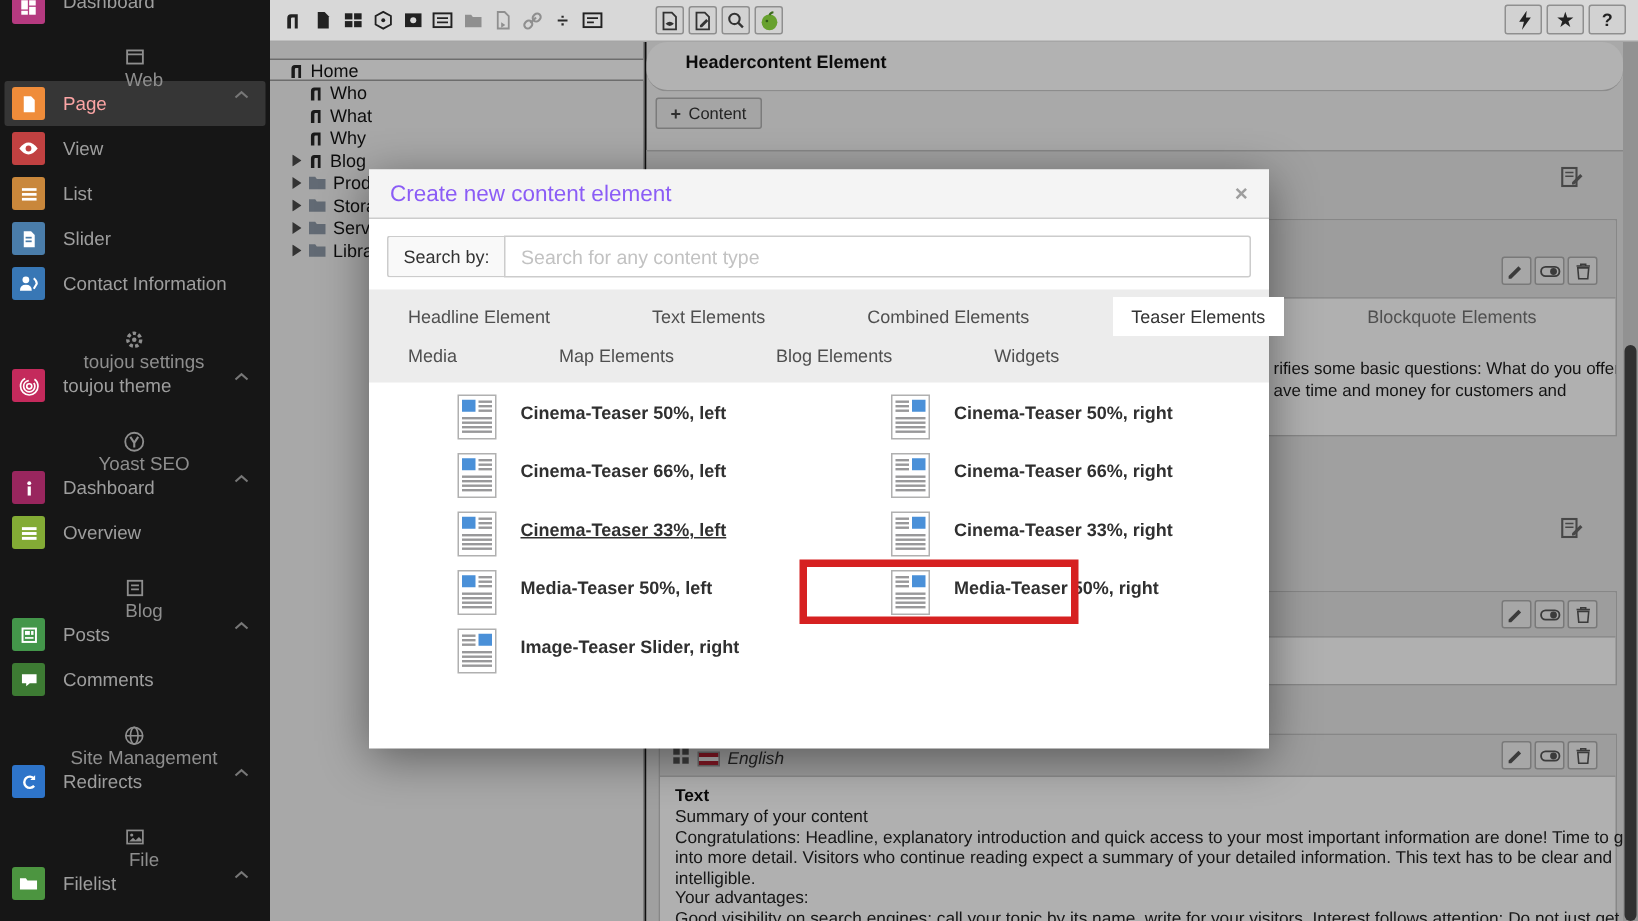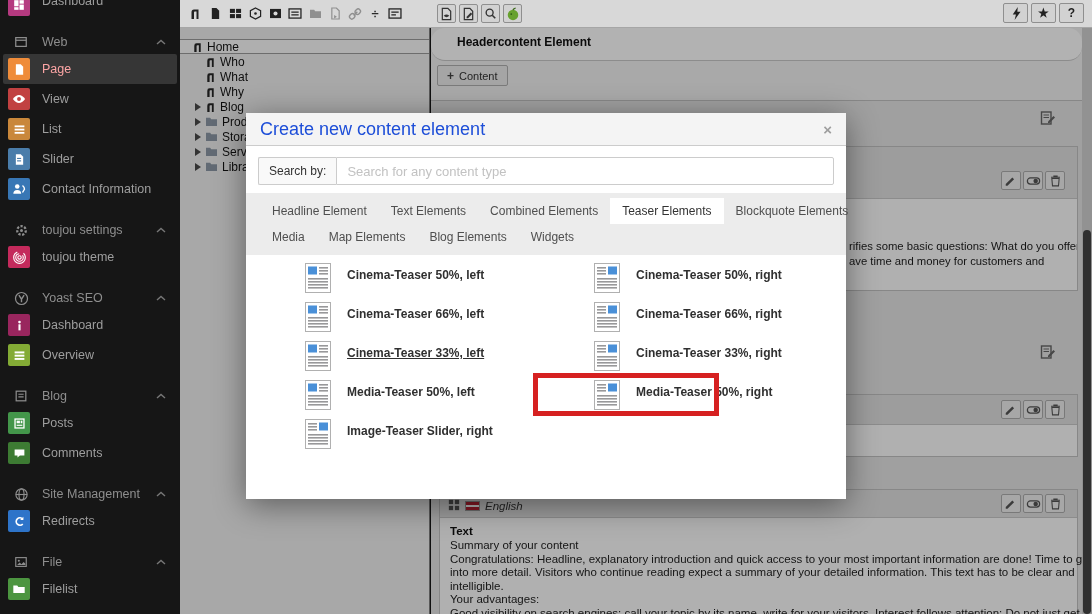--- a/index.html
+++ b/index.html
@@ -6,21 +6,21 @@
   body { font-family: "Liberation Sans", sans-serif; background:#000; }
   .screen { position:relative; width:1092px; height:614px; overflow:hidden; background:#171717; }
 
   
   .sidebar { position:absolute; left:0; top:0; width:180px; height:614px; background:#161616; z-index:10; overflow:hidden; }
   .mrow { display:flex; align-items:center; height:30px; padding-left:8px; cursor:pointer; }
   .mrow.first { height:22px; align-items:flex-start; margin-top:-6px; }
   .mrow.active { background:#363636; border-radius:2px; margin:0 3px; padding-left:5px; }
   .tile { width:22px; height:22px; border-radius:2px; display:flex; align-items:center; justify-content:center; flex:none; }
   .mlabel { margin-left:12px; font-size:12.5px; color:#9e9e9e; white-space:nowrap; }
-  .sec { display:flex; align-items:center; height:24px; margin-top:14px; padding:0 14px 0 13px; cursor:pointer; }
+  .sec { display:flex; align-items:center; height:24px; margin-top:14px; padding:0 14px 0 13px; cursor:pointer;flex-direction:column; }
   .sic { width:16px; height:16px; display:flex; align-items:center; justify-content:center; flex:none; }
   .slabel { margin-left:13px; font-size:12.5px; color:#8e8e8e; white-space:nowrap; }
   .chev { margin-left:auto; display:flex; }
 
   
   .topstrip { position:absolute; left:180px; top:0; right:0; height:28px; background:#d8d8d8; border-bottom:1px solid #a6a6a6; z-index:10; display:flex; align-items:center; padding-left:8px; }
   .si { width:14px; height:16px; margin-right:6px; display:flex; align-items:center; justify-content:center; cursor:pointer; }
   .si.glyph { font-size:13px; font-weight:bold; color:#2a2a2a; }
   .dh-group { position:absolute; left:257px; top:4px; display:flex; gap:3px; }
   .dhb { width:19px; height:19px; border:1px solid #8f8f8f; border-radius:2px; background:#d2d2d2; display:flex; align-items:center; justify-content:center; padding:0; cursor:pointer; }
@@ -56,28 +56,28 @@
   .tp-body { padding:7px 10px; }
   .tp-title { font-size:11.5px; font-weight:bold; color:#111; margin-bottom:2px; }
   .tp-text { width:648px; font-size:11.5px; color:#222; line-height:13.6px; }
   .strack { position:absolute; right:0; top:0; bottom:0; width:10px; background:#d2d2d2; }
   .sthumb { position:absolute; left:1px; right:1px; top:202px; bottom:0; background:#454545; border-radius:4px; cursor:pointer; }
 
   
   .backdrop { position:absolute; left:180px; top:28px; right:0; bottom:0; background:rgba(0,0,0,0.30); z-index:30; }
   .modal { position:absolute; left:246px; top:113px; width:600px; height:386px; background:#fff; z-index:40; box-shadow:0 6px 30px rgba(0,0,0,0.45); }
   .modal-header { height:33px; background:#f4f4f4; border-bottom:1px solid #ccc; display:flex; align-items:center; padding:0 14px; }
-  .modal-title { font-size:18px; color:#1d4ed8; }
+  .modal-title { font-size:15px; color:#8b5cf6; }
   .modal-close { margin-left:auto; color:#9e9e9e; font-size:15px; font-weight:bold; cursor:pointer; line-height:1; }
   .filter-row { margin:11px 12px 0; display:flex; height:28px; }
   .addon { border:1px solid #ccc; border-right:0; border-radius:2px 0 0 2px; background:#f9f9f9; padding:0 10px; font-size:12px; color:#333; display:flex; align-items:center; flex:none; }
   .filter-input { flex:1; border:1px solid #ccc; border-radius:0 2px 2px 0; padding:0 10px; font-size:13px; color:#444; outline:none; font-family:"Liberation Sans",sans-serif; }
   .filter-input::placeholder { color:#c2c2c2; }
   .tabs { margin-top:8px; background:#ececec; padding:5px 14px 5px; }
-  .tabrow { display:flex; }
+  .tabrow { display:flex;gap:44px; }
   .tab { padding:6px 12px; font-size:12px; color:#4f4f4f; cursor:pointer; white-space:nowrap; }
   .tab.active { background:#fff; color:#333; }
   .itemgrid { padding:8px 0 0 14px; display:grid; grid-template-columns:289px 289px; grid-auto-rows:39px; }
   .citem { display:flex; position:relative; cursor:pointer; align-items:flex-start;padding-left:45px; }
   .thumb { width:26px; height:30px; border:1px solid #b0b0b0; background:#fff; display:flex; align-items:center; justify-content:center; flex:none; }
   .clabel { margin-left:16px; margin-top:5px; font-size:12px; font-weight:bold; color:#303030; white-space:nowrap; }
   .citem.u .clabel { text-decoration:underline; }
   .hl-frame { position:absolute; left:-16px; top:-7px; width:186px; height:43px; border:5px solid #d62121; pointer-events:none; }
 </style>
 </head>

